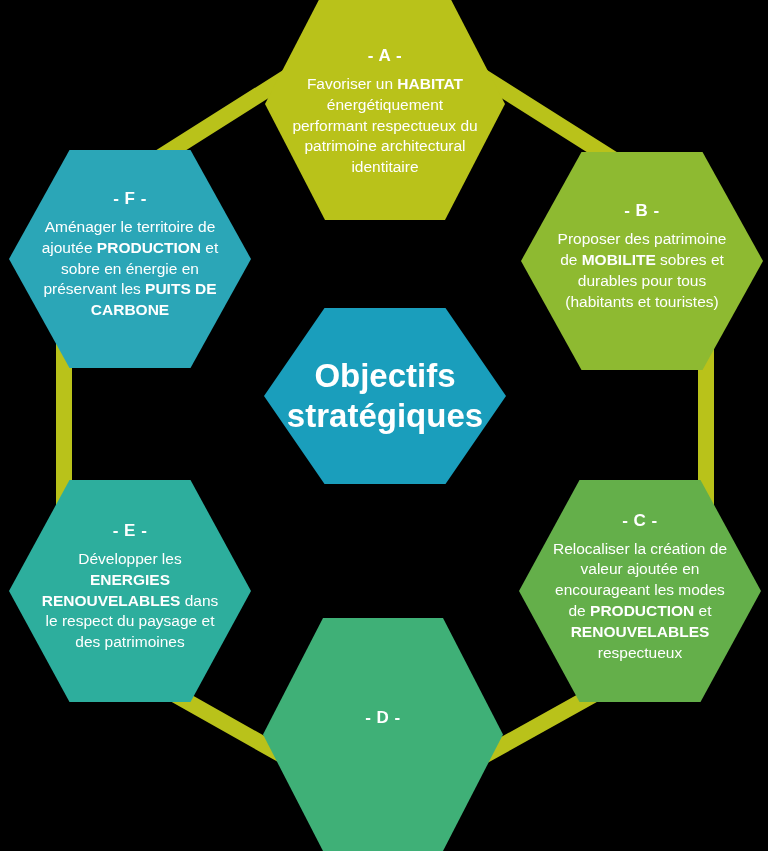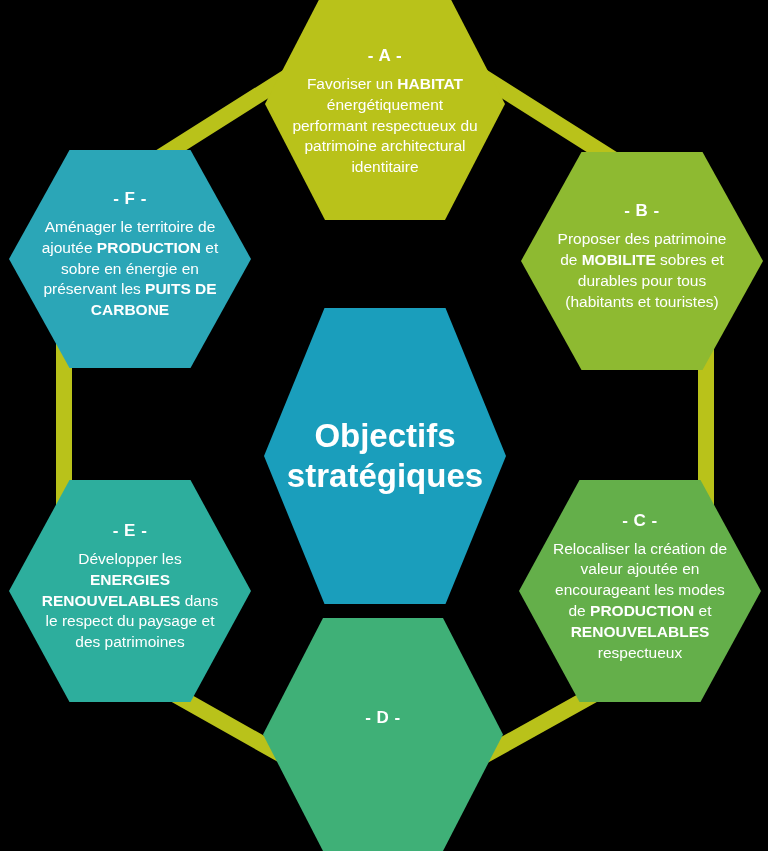--- a/index.html
+++ b/index.html
@@ -53,21 +53,21 @@
   #hex-a { left: 265px; top: -12px; width: 240px; height: 232px; }
   #hex-b { left: 521px; top: 152px; width: 242px; height: 218px; }
   #hex-c { left: 519px; top: 480px; width: 242px; height: 222px; }
   #hex-d { left: 263px; top: 618px; width: 240px; height: 233px; }
   #hex-e { left:   9px; top: 480px; width: 242px; height: 222px; }
   #hex-f { left:   9px; top: 150px; width: 242px; height: 218px; }
   #hex-a .hex-inner { transform: translateY(12px); }
   #hex-d .hex-inner { transform: translateY(-14px); }
   
   #hex-center {
-    left: 264px; top: 308px; width: 242px; height: 296px;
+    left: 264px; top: 308px; width: 242px; height: 176px;
   }
   .center-label {
     font-size: 33px;
     font-weight: bold;
     line-height: 1.22;
     width: 200px;
     margin: 0 auto;
   }
 </style>
 </head>

